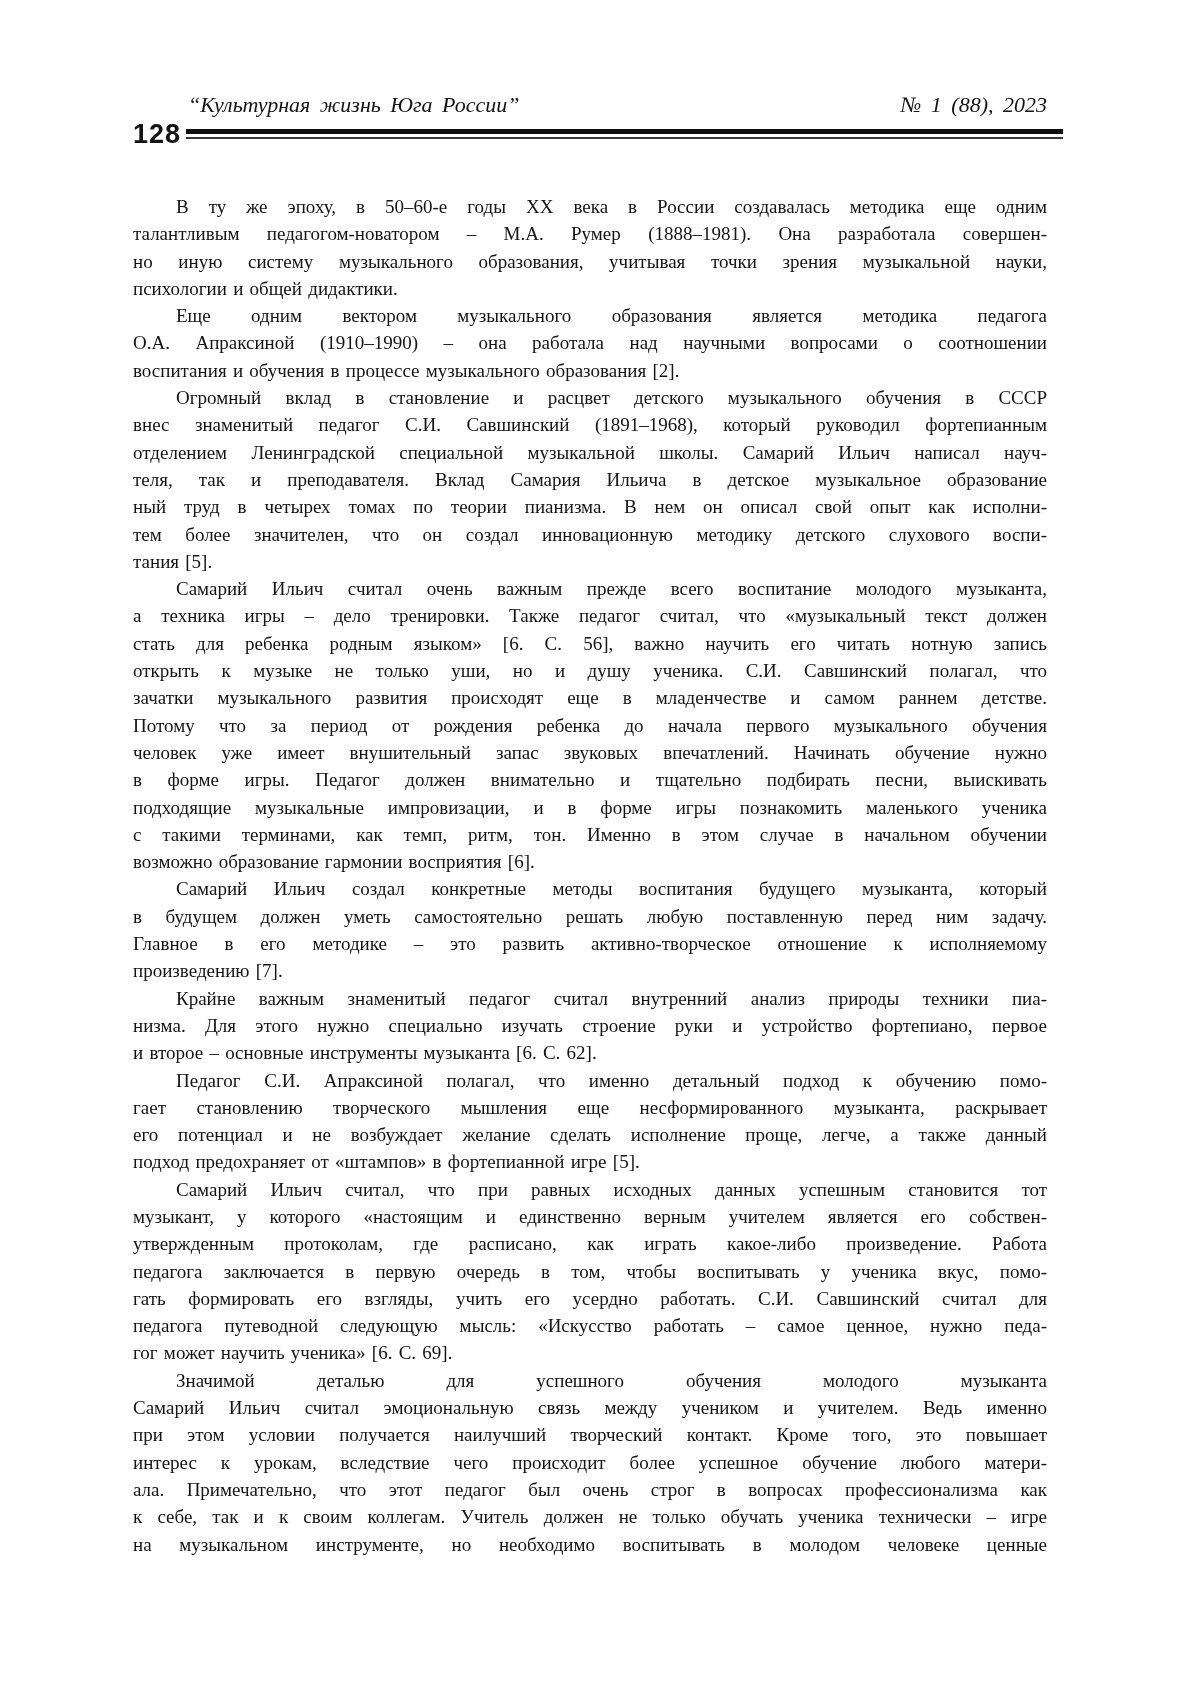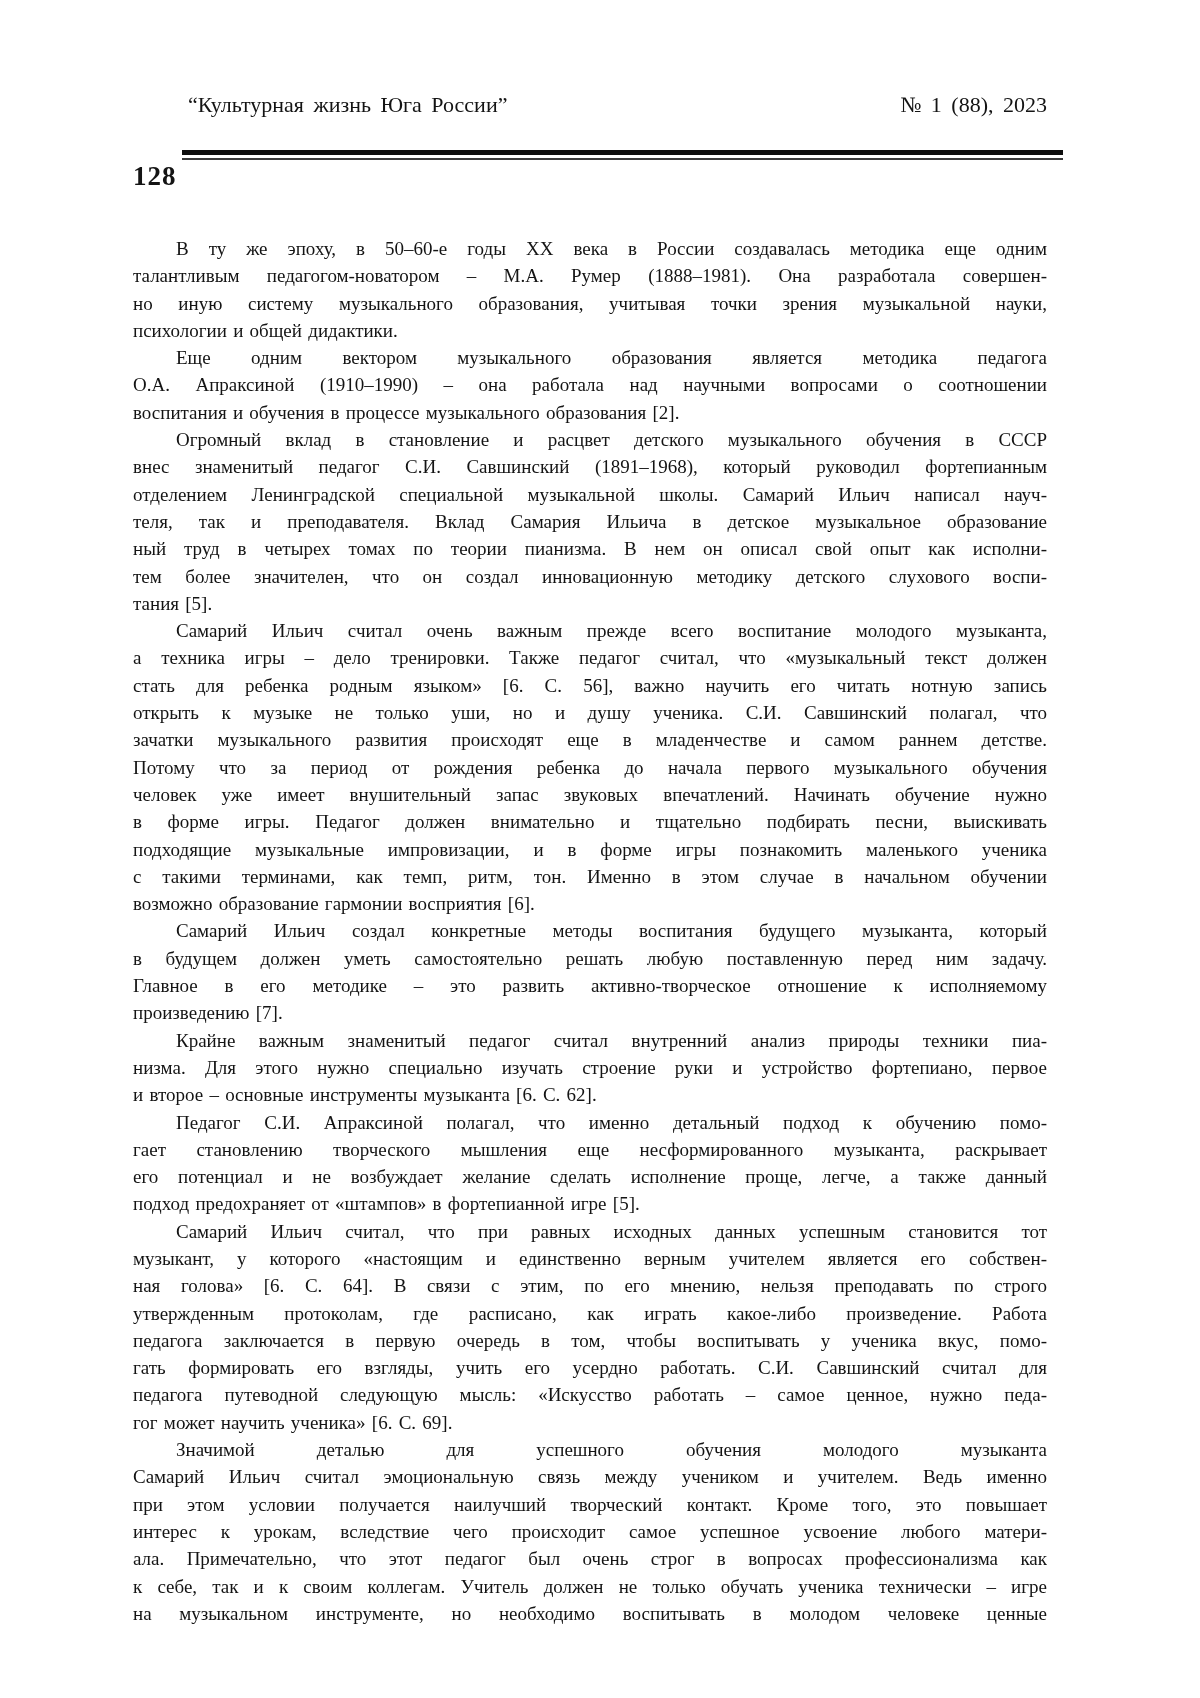--- a/index.html
+++ b/index.html
@@ -19,46 +19,46 @@
   
   .header {
     padding-top: 92px;
   }
   .header-texts {
     margin-left: 133px;
     width: 914px;
     display: flex;
     justify-content: space-between;
     align-items: baseline;
+    font-style: italic;
     font-size: 22px;
     line-height: 26px;
   }
   .journal-title {
     padding-left: 55px;
     word-spacing: 4px;
   }
   .issue-number {
     word-spacing: 4px;
   }
   .rule-row {
     margin-left: 133px;
     width: 930px;
     margin-top: 2px;
     display: flex;
     align-items: center;
   }
   .page-number {
-    font-family: Liberation Serif, serif;
+    font-family: Liberation Sans, sans-serif;
     font-weight: 700;
     font-size: 27px;
     line-height: 27px;
     letter-spacing: 1px;
     margin-right: 5px;
     transform: translateY(1px);
-    margin-top: 42px;
   }
   .rules {
     flex: 1;
   }
   .rule-thick {
     display: block;
     height: 5px;
     background: #0d0d0d;
   }
   .rule-thin {
@@ -158,31 +158,30 @@
       </div>
       <div class="paragraph">
         <div class="line first">Педагог С.И. Апраксиной полагал, что именно детальный подход к обучению помо-</div>
         <div class="line">гает становлению творческого мышления еще несформированного музыканта, раскрывает</div>
         <div class="line">его потенциал и не возбуждает желание сделать исполнение проще, легче, а также данный</div>
         <div class="line last">подход предохраняет от «штампов» в фортепианной игре [5].</div>
       </div>
       <div class="paragraph">
         <div class="line first">Самарий Ильич считал, что при равных исходных данных успешным становится тот</div>
         <div class="line">музыкант, у которого «настоящим и единственно верным учителем является его собствен-</div>
-        <div class="line">ная голова» [6. С. 64]. В связи с этим, по его мнению, нельзя преподавать по строго</div>
         <div class="line">утвержденным протоколам, где расписано, как играть какое-либо произведение. Работа</div>
         <div class="line">педагога заключается в первую очередь в том, чтобы воспитывать у ученика вкус, помо-</div>
         <div class="line">гать формировать его взгляды, учить его усердно работать. С.И. Савшинский считал для</div>
         <div class="line">педагога путеводной следующую мысль: «Искусство работать – самое ценное, нужно педа-</div>
         <div class="line last">гог может научить ученика» [6. С. 69].</div>
       </div>
       <div class="paragraph">
         <div class="line first">Значимой деталью для успешного обучения молодого музыканта</div>
         <div class="line">Самарий Ильич считал эмоциональную связь между учеником и учителем. Ведь именно</div>
         <div class="line">при этом условии получается наилучший творческий контакт. Кроме того, это повышает</div>
-        <div class="line">интерес к урокам, вследствие чего происходит самое успешное усвоение любого матери-</div>
+        <div class="line">интерес к урокам, вследствие чего происходит более успешное обучение любого матери-</div>
         <div class="line">ала. Примечательно, что этот педагог был очень строг в вопросах профессионализма как</div>
         <div class="line">к себе, так и к своим коллегам. Учитель должен не только обучать ученика технически – игре</div>
         <div class="line">на музыкальном инструменте, но необходимо воспитывать в молодом человеке ценные</div>
       </div>
     </div>
 
 </div>
 
 </body></html>

